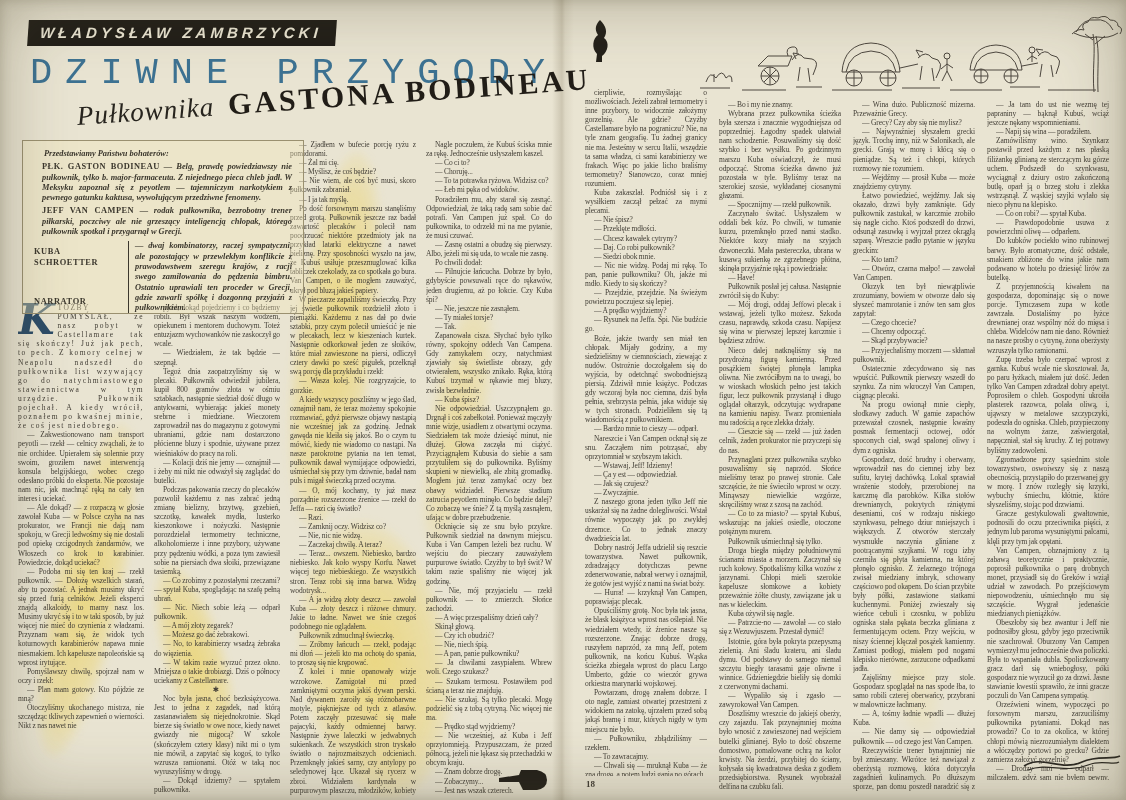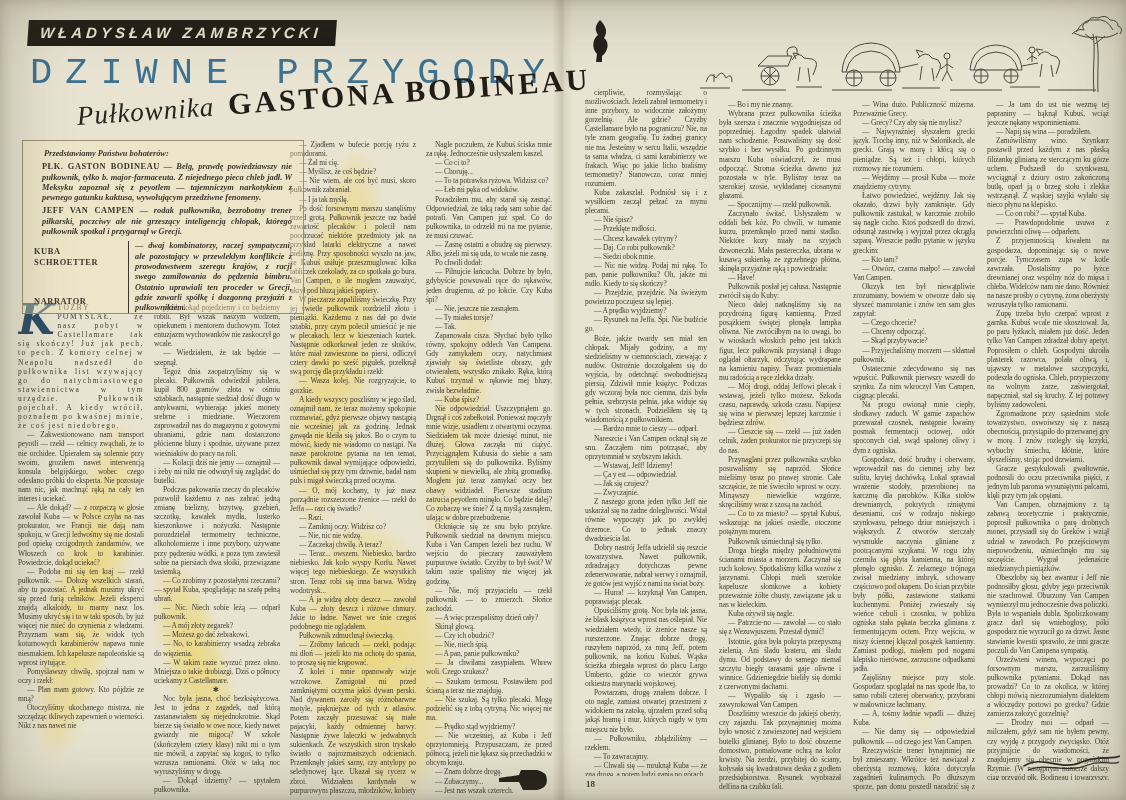--- a/index.html
+++ b/index.html
@@ -279,22 +279,22 @@
       <p>— To zawracajmy.</p>
       <p>— Chwali się — mruknął Kuba — że zna drogę, a potem ludzi gania po górach.</p>
     </div>
   <div class="col rcol" id="r-col2">
       <p>— Bo i my nie znamy.</p>
       <p>Wybrana przez pułkownika ścieżka była szersza i znacznie wygodniejsza od poprzedniej. Łagodny spadek ułatwiał nam schodzenie. Posuwaliśmy się dość szybko i bez wysiłku. Po godzinnym marszu Kuba oświadczył, że musi odpocząć. Stroma ścieżka dawno już pozostała w tyle. Byliśmy teraz na szerokiej szosie, wykładanej ciosanymi głazami.</p>
       <p>— Spocznijmy — rzekł pułkownik.</p>
       <p>Zaczynało świtać. Usłyszałem w oddali bek kóz. Po chwili, w tumanie kurzu, przemknęło przed nami stadko. Niektóre kozy miały na szyjach dzwoneczki. Mała pastereczka, ubrana w kusawą sukienkę ze zgrzebnego płótna, skinęła przyjaźnie ręką i powiedziała:</p>
       <p>— Have!</p>
       <p>Pułkownik posłał jej całusa. Następnie zwrócił się do Kuby:</p>
+      <p>— Mój drogi, oddaj Jeffowi plecak i wstawaj, jeżeli tylko możesz. Szkoda czasu, naprawdę, szkoda czasu. Napijesz się wina w pierwszej lepszej karczmie i będziesz zdrów.</p>
       <p>Nieco dalej natknęliśmy się na przydrożną figurę kamienną. Przed posążkiem świętej płonęła lampka oliwna. Nie zwróciłbym na to uwagi, bo w wioskach włoskich pełno jest takich figur, lecz pułkownik przystanął i długo oglądał ołtarzyk, odczytując wydrapane na kamieniu napisy. Twarz promieniała mu radością a ręce zlekka drżały.</p>
-      <p>— Mój drogi, oddaj Jeffowi plecak i wstawaj, jeżeli tylko możesz. Szkoda czasu, naprawdę, szkoda czasu. Napijesz się wina w pierwszej lepszej karczmie i będziesz zdrów.</p>
       <p>— Cieszcie się — rzekł — już żaden celnik, żaden prokurator nie przyczepi się do nas.</p>
       <p>Przynaglani przez pułkownika szybko posuwaliśmy się naprzód. Słońce mieliśmy teraz po prawej stronie. Całe szczęście, że nie świeciło wprost w oczy. Minąwszy niewielkie wzgórze, skręciliśmy wraz z szosą na zachód.</p>
       <p>— Co to za miasto? — spytał Kubuś, wskazując na jakieś osiedle, otoczone potężnym murem.</p>
       <p>Pułkownik uśmiechnął się tylko.</p>
       <p>Droga biegła między południowymi ścianami miasta a morzem. Zaczynał się ruch kołowy. Spotkaliśmy kilka wozów z jarzynami. Chłopi mieli szerokie kapelusze słomkowe a kobiety przeważnie żółte chusty, zawiązane jak u nas w kieleckim.</p>
       <p>Kuba ożywił się nagle.</p>
       <p>— Patrzcie-no — zawołał — co stało się z Wezuwjuszem. Przestał dymić!</p>
       <p>Istotnie, góra była pokryta przepyszną zielenią. Ani śladu krateru, ani śladu dymu. Od podstawy do samego niemal szczytu biegły tarasami gaje oliwne i winnice. Gdzieniegdzie bieliły się domki z czerwonymi dachami.</p>
       <p>— Wypaliło się i zgasło — zawyrokował Van Campen.</p>
       <p>Doszliśmy wreszcie do jakiejś oberży, czy zajazdu. Tak przynajmniej można było wnosić z zawieszonej nad wejściem butelki glinianej. Było to dość obszerne domostwo, pomalowane ochrą na kolor krwisty. Na żerdzi, przybitej do ściany, kołysała się kwadratowa deska z godłem przedsiębiorstwa. Rysunek wyobrażał delfina na czubku fali.</p>
@@ -320,20 +320,21 @@
       <p>— A, tośmy ładnie wpadli — dłużej Kuba.</p>
       <p>— Nie damy się — odpowiedział pułkownik — od czego jest Van Campen.</p>
       <p>Rzeczywiście trener bynajmniej nie był zmieszany. Wkrótce też nawiązał z oberżystą rozmowę, która dotyczyła zagadnień kulinarnych. Po dłuższym sporze, pan domu poszedł naradzić się z małżonką. Wrócił, dźwigając ćwiartkę wędzonej koźliny. Zdjął imbryk, zawiesił wzamian pogięty kociołek miedziany, nalał wody. Zjawiła się po chwili żona szynkarza, niezbyt dystyngowana niewiasta. Gmerając, nie patrząc nawet w naszą stronę, zabrała się do gotowania zupy. Poszatkowała główkę cebuli, kilka kostek czosnku, następnie okroiła kawałek koźliny i wraz z przyprawami wrzuciła do garnka.</p>
     </div>
   <div class="col rcol" id="r-col4">
       <p>— Ja tam do ust nie wezmę tej papraniny — bąknął Kubuś, wciąż jeszcze nękany wspomnieniami.</p>
       <p>— Napij się wina — poradziłem.</p>
       <p>Zamówiliśmy wino. Szynkarz postawił przed każdym z nas płaską filiżankę glinianą ze sterczącym ku górze uchem. Podszedł do szynkwasu, wyciągnął z dziury ostro zakończoną butlę, oparł ją o brzeg stołu i zlekka wstrząsnął. Z wąskiej szyjki wylało się nieco płynu na klepisko.</p>
       <p>— Co on robi? — spytał Kuba.</p>
       <p>— Prawdopodobnie usuwa z powierzchni oliwę — odparłem.</p>
+      <p>Do kubków pociekło wino rubinowej barwy. Było aromatyczne, dość odstałe, smakiem zbliżone do wina jakie nam podawano w hotelu po dziesięć lirów za butelkę.</p>
       <p>Z przyjemnością kiwałem na gospodarza, dopominając się o nowe porcje. Tymczasem zupa w kotle zawrzała. Dostaliśmy po łyżce drewnianej oraz wspólny nóż do mięsa i chleba. Widelców nam nie dano. Również na nasze prośby o cytrynę, żona oberżysty wzruszyła tylko ramionami.</p>
       <p>Zupę trzeba było czerpać wprost z garnka. Kubuś wcale nie skosztował. Ja, po paru łyżkach, miałem już dość. Jeden tylko Van Campen zdradzał dobry apetyt. Poprosiłem o chleb. Gospodyni ukroiła plasterek razowca, polała oliwą, i, ująwszy w metalowe szczypczyki, podeszła do ogniska. Chleb, przypieczony na wolnym żarze, zaświergotał, napęczniał, stał się kruchy. Z tej potrawy byliśmy zadowoleni.</p>
       <p>Zgromadzone przy sąsiednim stole towarzystwo, oswoiwszy się z naszą obecnością, przystąpiło do przerwanej gry w morę. I znów rozległy się krzyki, wybuchy śmiechu, kłótnie, które słyszeliśmy, stojąc pod drzwiami.</p>
       <p>Gracze gestykulowali gwałtownie, podnosili do oczu przeciwnika pięści, z jednym lub paroma wysuniętymi palcami, klęli przy tym jak opętani.</p>
       <p>Van Campen, obznajmiony z tą zabawą teoretycznie i praktycznie, poprosił pułkownika o parę drobnych monet, przysiadł się do Greków i wziął udział w zawodach. Po przejściowym niepowodzeniu, uśmiechnęło mu się szczęście. Wygrał jedenaście miedzianych pieniążków.</p>
       <p>Obeszłoby się bez awantur i Jeff nie podnosiłby głosu, gdyby jego przeciwnik nie szachrował. Oburzony Van Campen wymierzył mu jednocześnie dwa policzki. Była to wspaniała dubla. Spoliczkowany gracz darł się wniebogłosy, póki gospodarz nie wyrzucił go za drzwi. Jasne stawianie kwestii sprawiło, że inni gracze poczuli do Van Campena sympatię.</p>
       <p>Orzeźwieni winem, wypoczęci po forsownym marszu, zarzuciliśmy pułkownika pytaniami. Dokąd nas prowadzi? Co to za okolica, w której chłopi mówią niezrozumiałym dialektem a włóczędzy portowi po grecku? Gdzie zamierza założyć gorzelnię?</p>
       <p>— Drodzy moi — odparł — milczałem, gdyż sam nie byłem pewny, czy wyjdę z przygody zwycięsko. Otóż przyjmijcie do wiadomości, że znajdujemy się obecnie w pogańskim Rzymie. (W następnym numerze dalszy ciąg przygód płk. Bodineau i towarzyszy, opowiedzianych przez Władysława Zambrzyckiego w mało znanej powieści „Nasza Pani Radosna“.)</p>
     </div>
 

